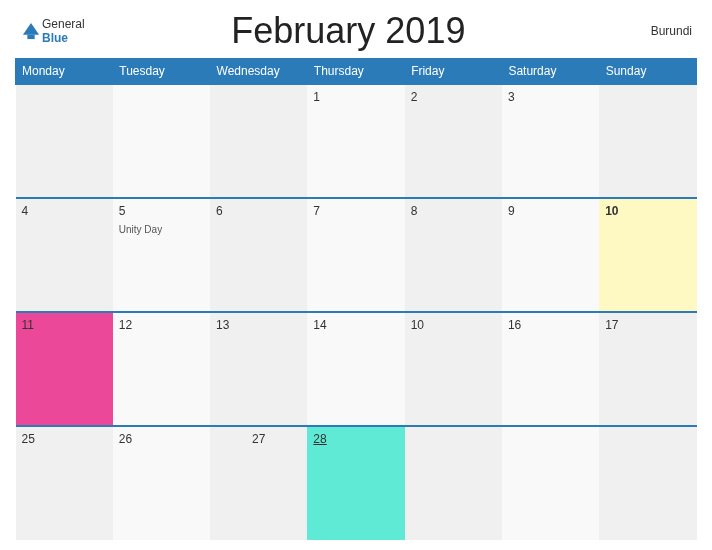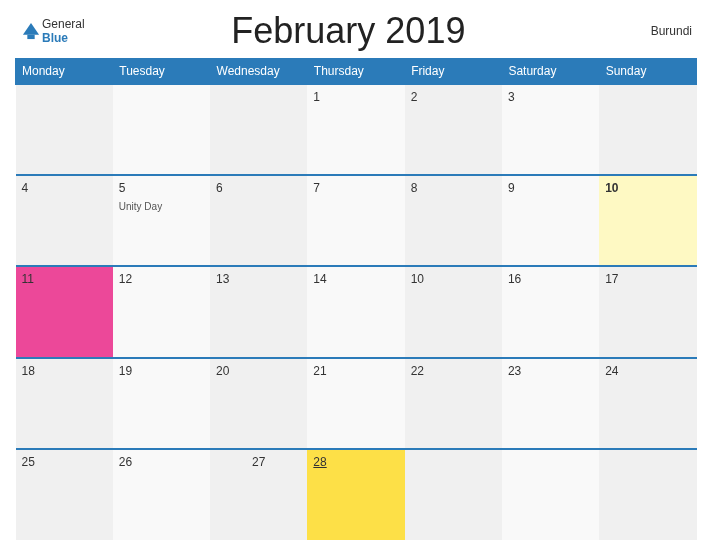--- a/index.html
+++ b/index.html
@@ -207,52 +207,29 @@
           </td>
           <td class="day-cell" style="background: rgb(249, 249, 249);">
             <span class="day-number">16</span>
           </td>
           <td class="day-cell" style="background: rgb(240, 240, 240);">
             <span class="day-number">17</span>
           </td>
         </tr>
         <tr class="week-row">
           <td class="day-cell" style="background: rgb(240, 240, 240);">
-            <span class="day-number">18</span>
-          </td>
-          <td class="day-cell" style="background: rgb(249, 249, 249);">
-            <span class="day-number">19</span>
-          </td>
-          <td class="day-cell" style="background: rgb(240, 240, 240);">
-            <span class="day-number">20</span>
-          </td>
-          <td class="day-cell" style="background: rgb(249, 249, 249);">
-            <span class="day-number">21</span>
-          </td>
-          <td class="day-cell" style="background: rgb(240, 240, 240);">
-            <span class="day-number">22</span>
-          </td>
-          <td class="day-cell" style="background: rgb(249, 249, 249);">
-            <span class="day-number">23</span>
-          </td>
-          <td class="day-cell" style="background: rgb(240, 240, 240);">
-            <span class="day-number">24</span>
-          </td>
-        </tr>
-        <tr class="week-row">
-          <td class="day-cell" style="background: rgb(240, 240, 240);">
             <span class="day-number">25</span>
           </td>
           <td class="day-cell" style="background: rgb(249, 249, 249);">
             <span class="day-number">26</span>
           </td>
           <td class="day-cell" style="background: rgb(240, 240, 240); text-align: center;">
             <span class="day-number">27</span>
           </td>
-          <td class="day-cell" style="background: #fde047; text-decoration: underline;">
+          <td class="day-cell" style="background: #5eead4; text-decoration: underline;">
             <span class="day-number">28</span>
           </td>
           <td class="day-cell" style="background: rgb(240, 240, 240);"></td>
           <td class="day-cell" style="background: rgb(249, 249, 249);"></td>
           <td class="day-cell" style="background: rgb(240, 240, 240);"></td>
         </tr>
       </tbody>
   </table>
 </div>
 

